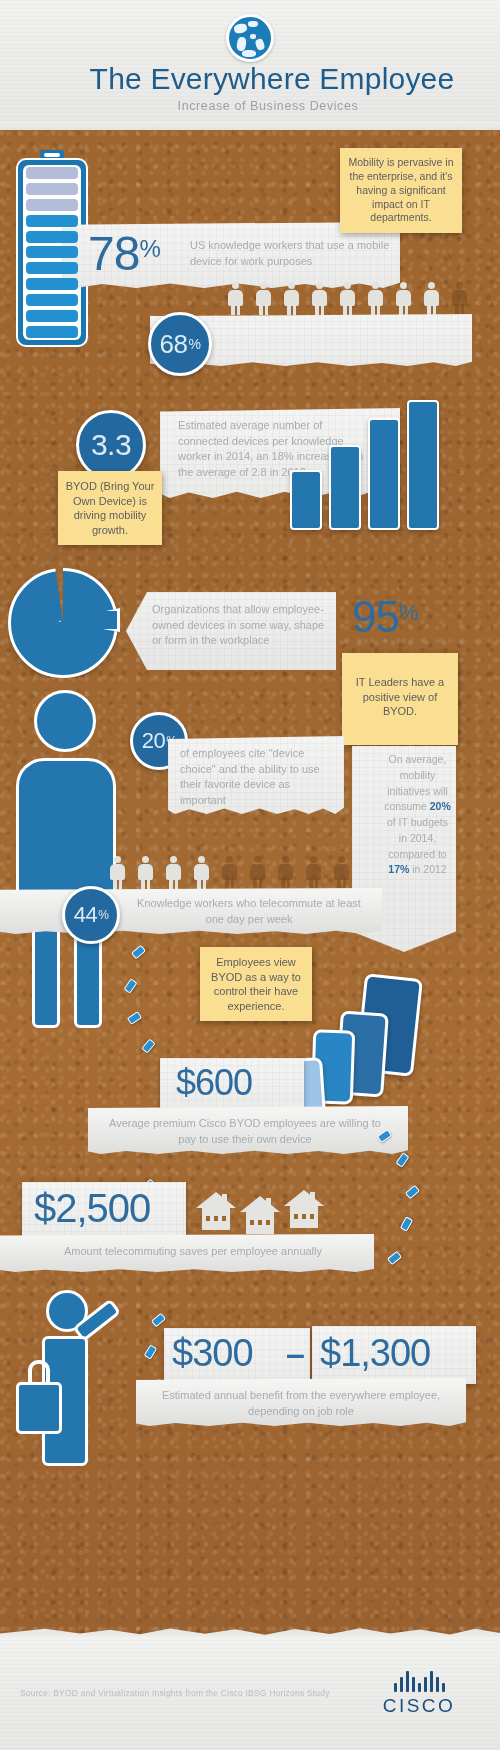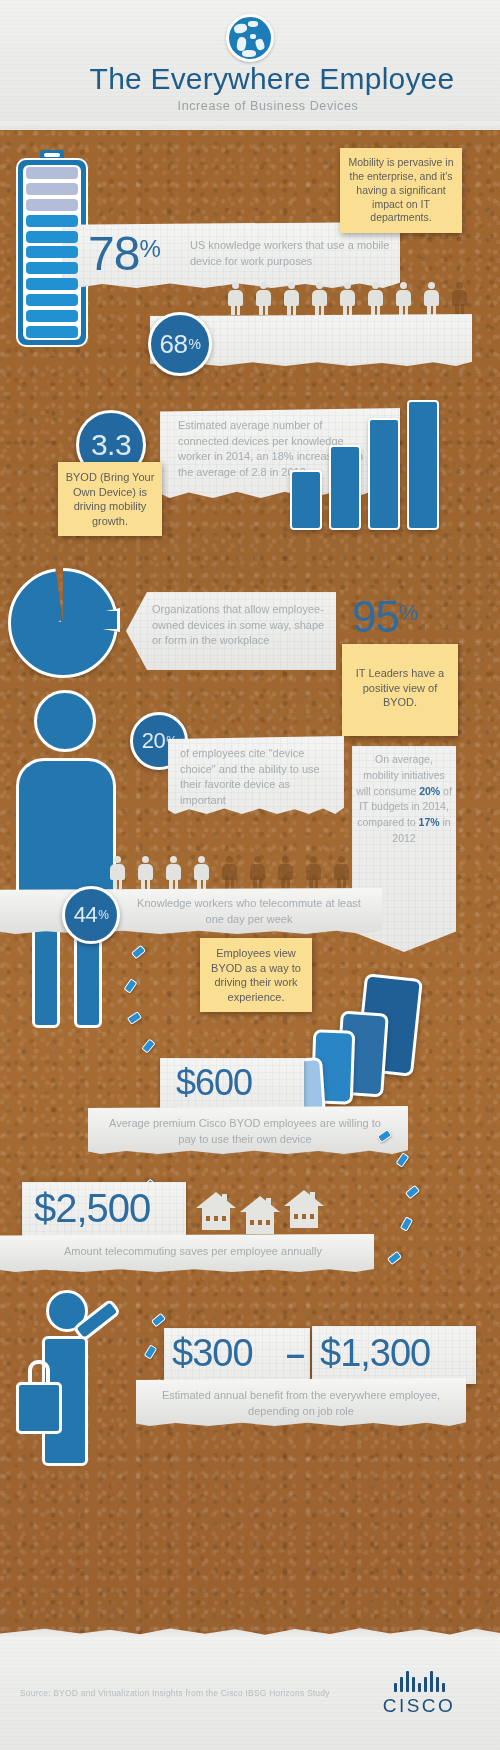--- a/index.html
+++ b/index.html
@@ -82,21 +82,21 @@
   .strip.torn {
     clip-path:polygon(0 4%,100% 0,100% 92%,95% 100%,88% 93%,80% 100%,72% 94%,62% 100%,52% 93%,42% 100%,32% 93%,22% 100%,12% 94%,4% 100%,0 95%);
   }
 
   .note {
     position:absolute; background:#fadf93;
     box-shadow:1px 2px 6px rgba(0,0,0,.35);
     color:#5d5d5d; text-align:center; line-height:1.32;
     font-size:10.5px; padding:8px 7px;
   }
-  .note.big { font-size:11px; }
+  .note.big { font-size:11px;margin-top:9px; }
 
   .bignum {
     position:absolute; color:#2e6b9e; font-weight:400; letter-spacing:-1px;
   }
   .pct-sm { font-size:.5em; vertical-align:0.55em; letter-spacing:0; }
 
   .body-txt {
     position:absolute; color:#a6adb1; line-height:1.42; font-size:11px;
   }
 
@@ -359,21 +359,21 @@
       <div class="hu-rleg"></div>
   </div>
 
   <div class="circle" style="left:130px; top:582px; width:58px; height:58px; font-size:22px;">
       <span>20</span>
       <span class="u" style="font-size:12px">%</span>
     </div>
   <div class="strip torn" style="left:168px; top:606px; width:176px; height:78px;"></div>
   <div class="body-txt" style="left:180px; top:616px; width:156px;">of employees cite "device choice" and the ability to use their favorite device as important</div>
 
-  <div class="arrow-down" style="left:352px; top:616px; width:104px; height:206px;">
+  <div class="arrow-down" style="left:352px; top:616px; width:104px; height:206px;padding-left:31px;">
     <span>On average, mobility initiatives will consume</span>
     <b>20%</b>
     <span>of IT budgets in 2014, compared to</span>
     <b>17%</b>
     <span>in 2012</span>
   </div>
 
   <div class="person light" style="left:110px; top:726px; width:15px; height:34px;">
       <span class="h"></span>
       <span class="b"></span>
@@ -429,21 +429,21 @@
       <span class="l2"></span>
     </div>
 
   <div class="strip torn plain" style="left:0px; top:758px; width:382px; height:46px;"></div>
   <div class="circle" style="left:62px; top:756px; width:58px; height:58px; font-size:22px;">
       <span>44</span>
       <span class="u" style="font-size:12px">%</span>
     </div>
   <div class="body-txt" style="left:130px; top:766px; width:238px; text-align:center;">Knowledge workers who telecommute at least one day per week</div>
 
-  <div class="note big" style="left:200px; top:808px; width:112px;">Employees view BYOD as a way to driving their work experience.</div>
+  <div class="note big" style="left:200px; top:808px; width:112px;">Employees view BYOD as a way to control their have experience.</div>
 
   <div class="dev" style="left:360px; top:846px; width:58px; height:98px; background:#1f5f95; transform:rotate(6deg);"></div>
   <div class="dev" style="left:338px; top:882px; width:48px; height:84px; background:#2b6fa6; transform:rotate(4deg);"></div>
   <div class="dev" style="left:312px; top:900px; width:42px; height:74px; background:#2a85c4; transform:rotate(2deg);"></div>
   <div class="dev" style="left:290px; top:928px; width:34px; height:58px; background:#9dc3e6; transform:rotate(-4deg);"></div>
 
   <div class="money" style="left:132px; top:818px; transform:rotate(-40deg);"></div>
   <div class="money" style="left:124px; top:852px; transform:rotate(-55deg);"></div>
   <div class="money" style="left:128px; top:884px; transform:rotate(-35deg);"></div>
   <div class="money" style="left:142px; top:912px; transform:rotate(-50deg);"></div>

